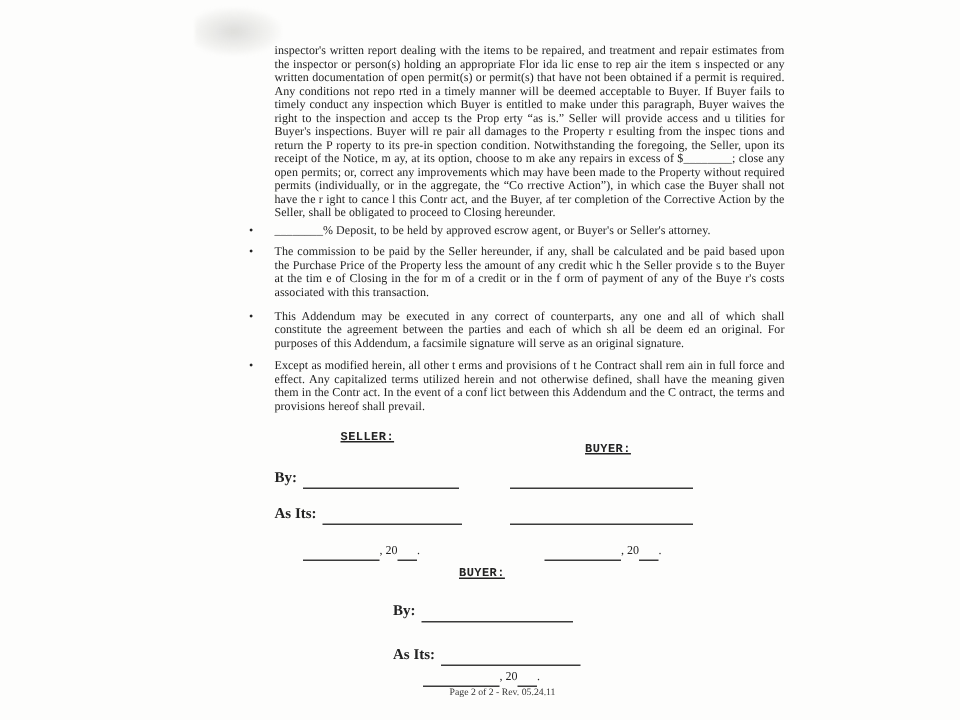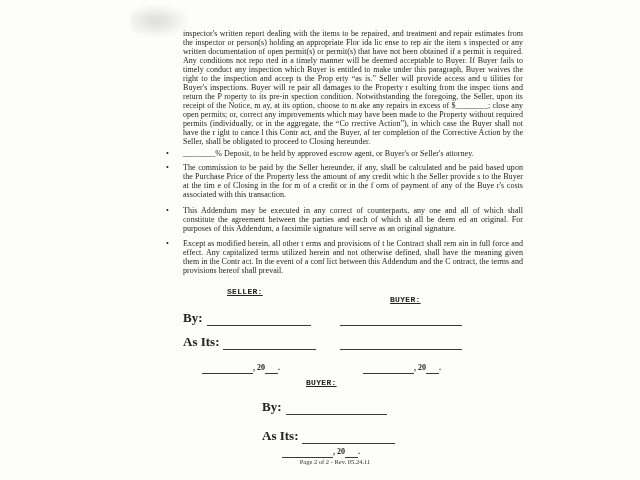--- a/index.html
+++ b/index.html
@@ -53,36 +53,36 @@
   }
   .sig-heading {
     position: absolute;
     font-size: 8px;
     font-weight: bold;
     text-decoration: underline;
     letter-spacing: 0.3px;
     font-family: Liberation Mono, monospace;
   }
   .sig-label {
-    font-size: 13px;
+    font-size: 10px;
     font-weight: bold;
   }
   .sig-row {
     position: absolute;
     white-space: nowrap;
   }
   .line {
     display: inline-block;
     border-bottom: 1px solid #3a3a3a;
     height: 9px;
     vertical-align: bottom;
   }
   .date-text {
     font-size: 8px;
-    font-weight: bold;
+    font-weight: normal;
   }
   .footer {
     position: absolute;
     left: 160px;
     top: 458px;
     width: 350px;
     text-align: center;
     font-size: 6.5px;
     color: #333;
   }

